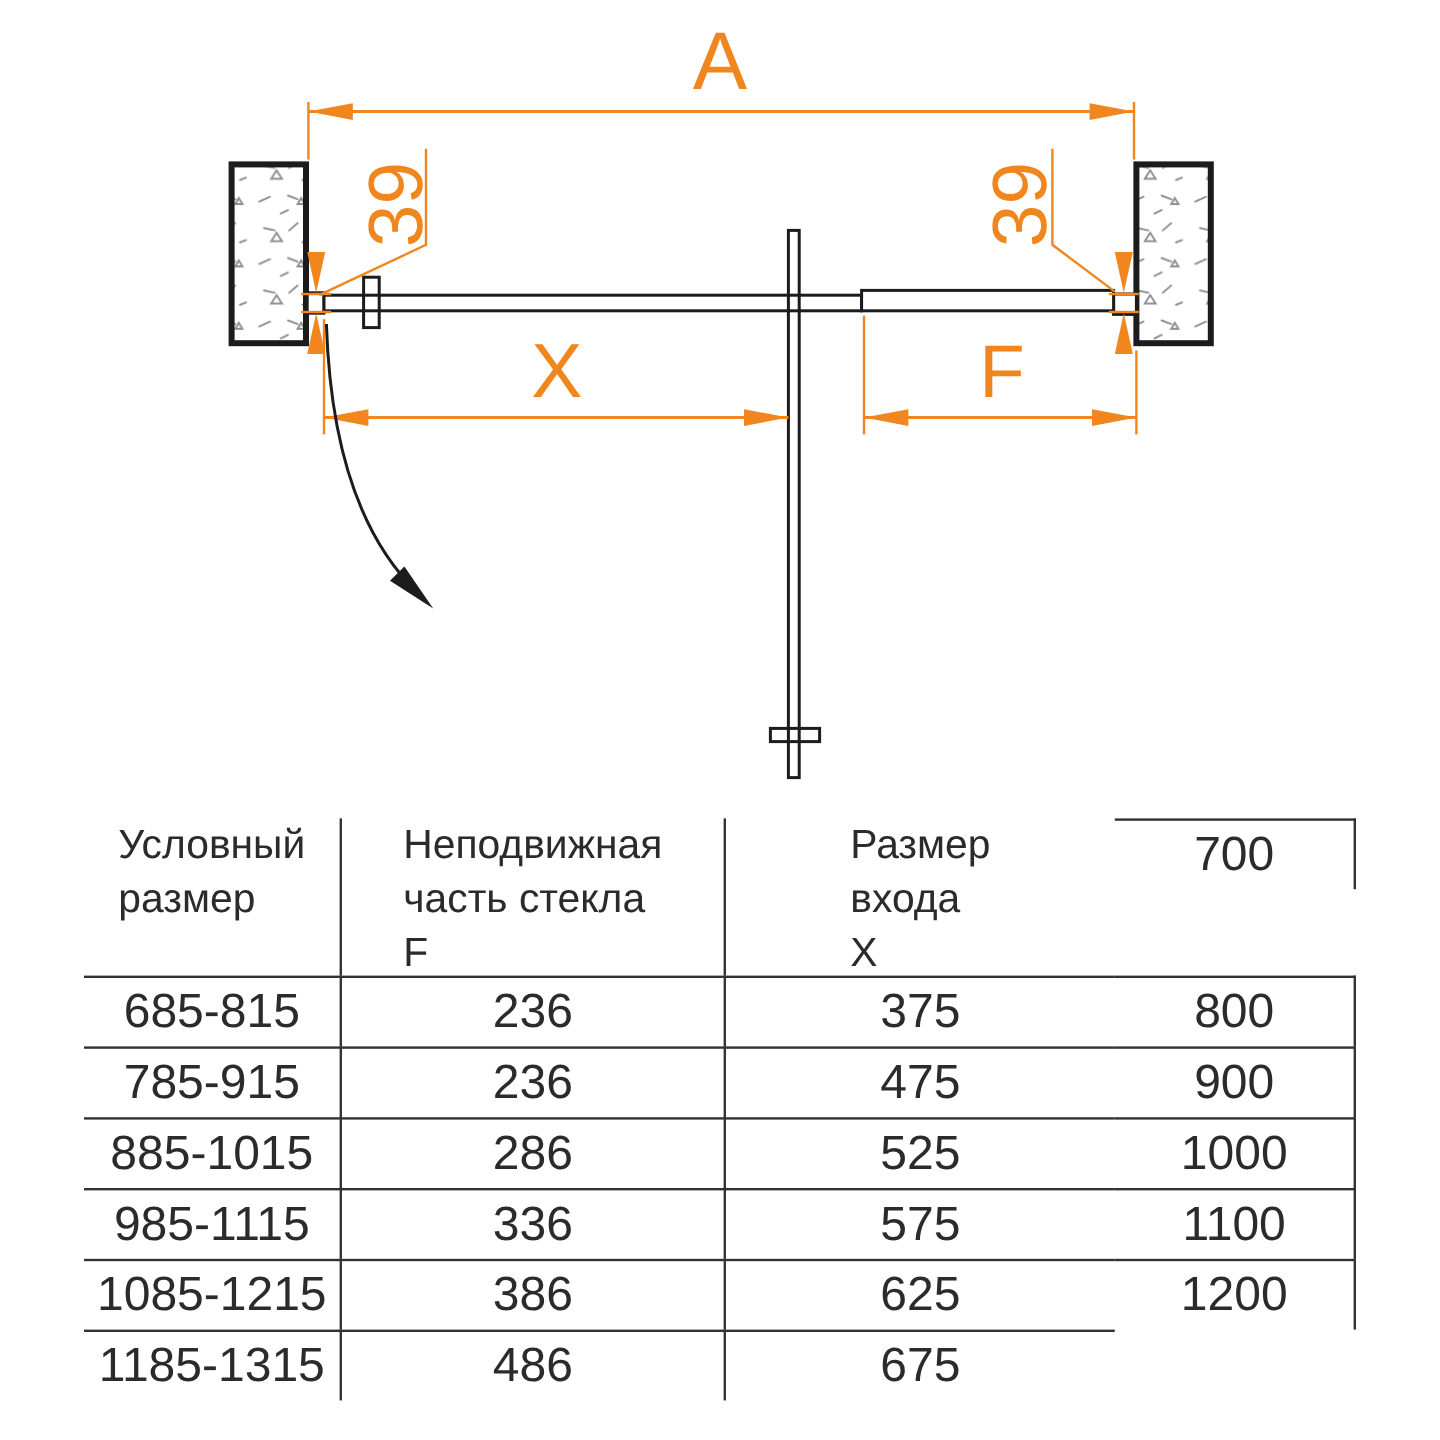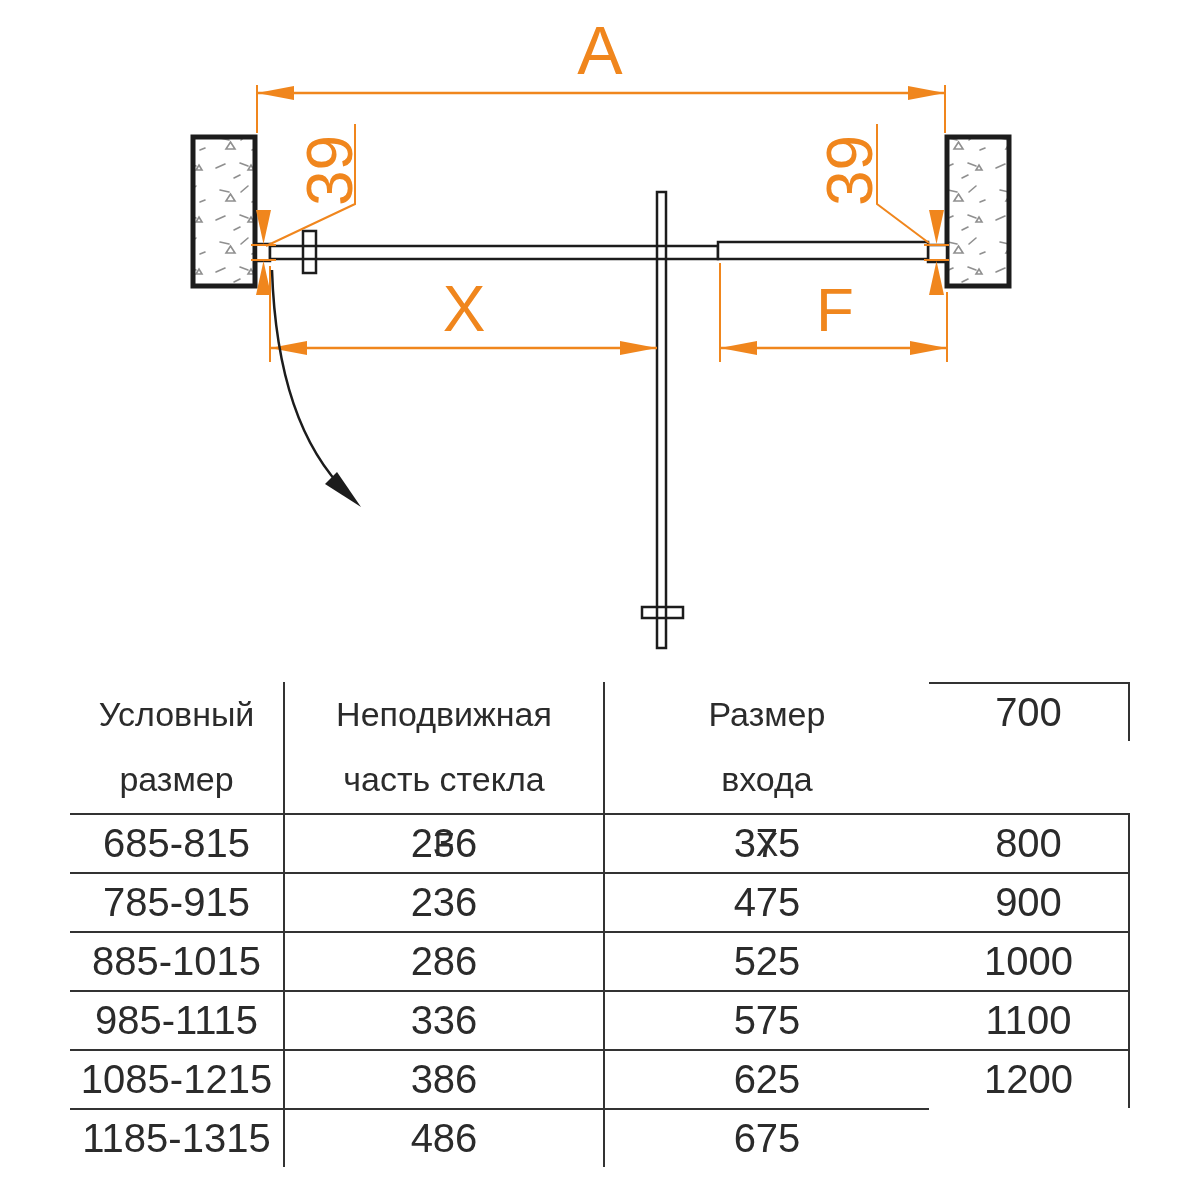--- a/index.html
+++ b/index.html
@@ -24,21 +24,21 @@
   .arc-head{fill:var(--line);stroke:none;}
 
   .size-table{
     position:absolute;left:70px;top:682px;width:1060px;
     display:grid;grid-template-columns:215px 320px 324px 201px;
     color:var(--text);
   }
   .hcell{
     box-sizing:border-box;height:131px;
     display:flex;align-items:flex-start;justify-content:center;
-    text-align:center;font-size:34px;line-height:65px;white-space:pre-line;
+    text-align:left;font-size:34px;line-height:45px;white-space:pre-line;
   }
   .hcell.br{border-right:2px solid var(--table-line);}
   .trow{display:contents;}
   .tcell{
     box-sizing:border-box;height:59px;
     display:flex;align-items:center;justify-content:center;
     font-size:40px;border-top:2px solid var(--table-line);
   }
   .tcell.br{border-right:2px solid var(--table-line);}
 </style>

